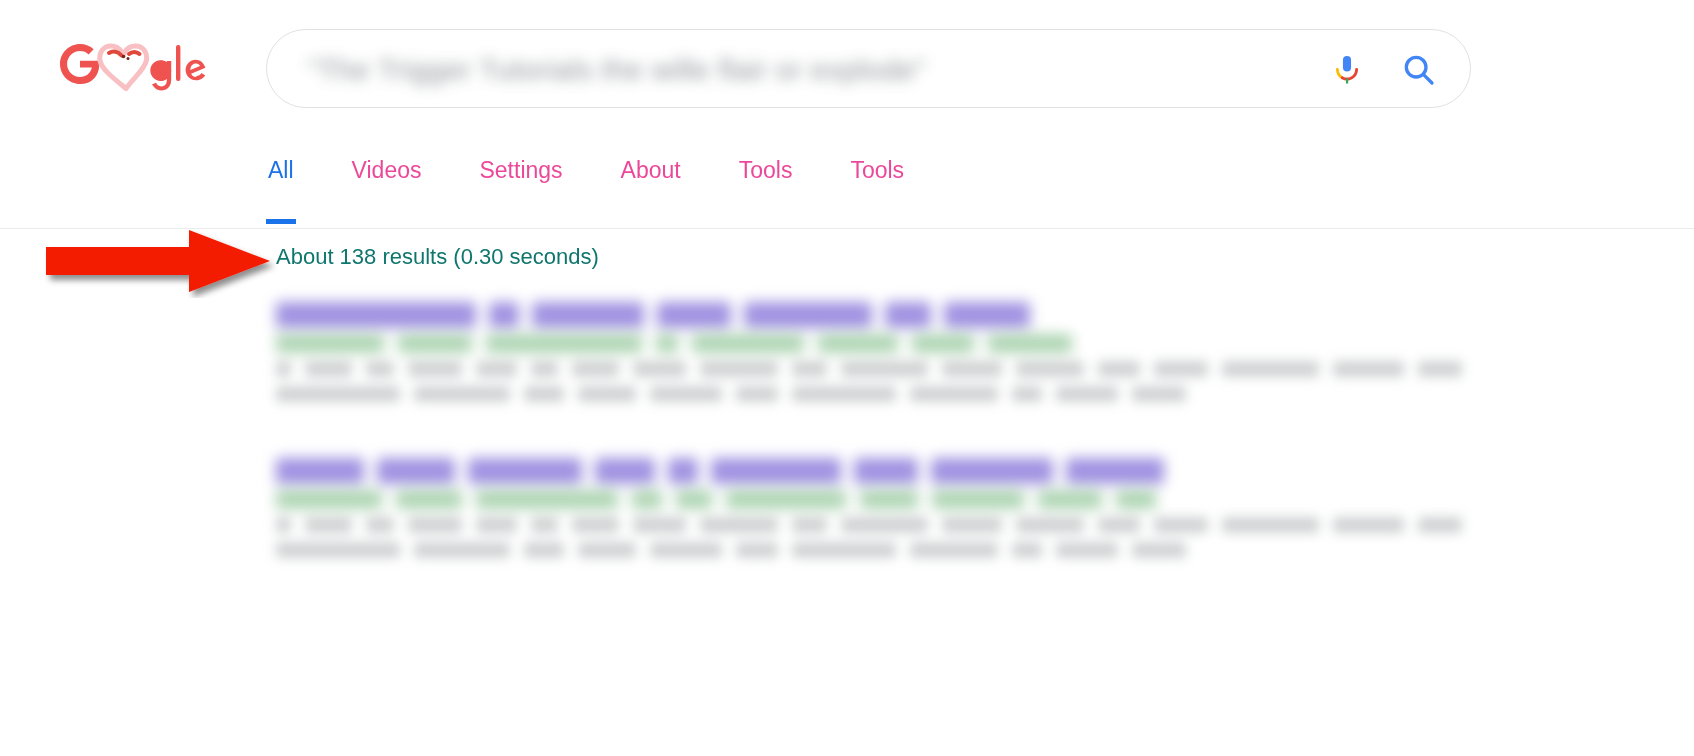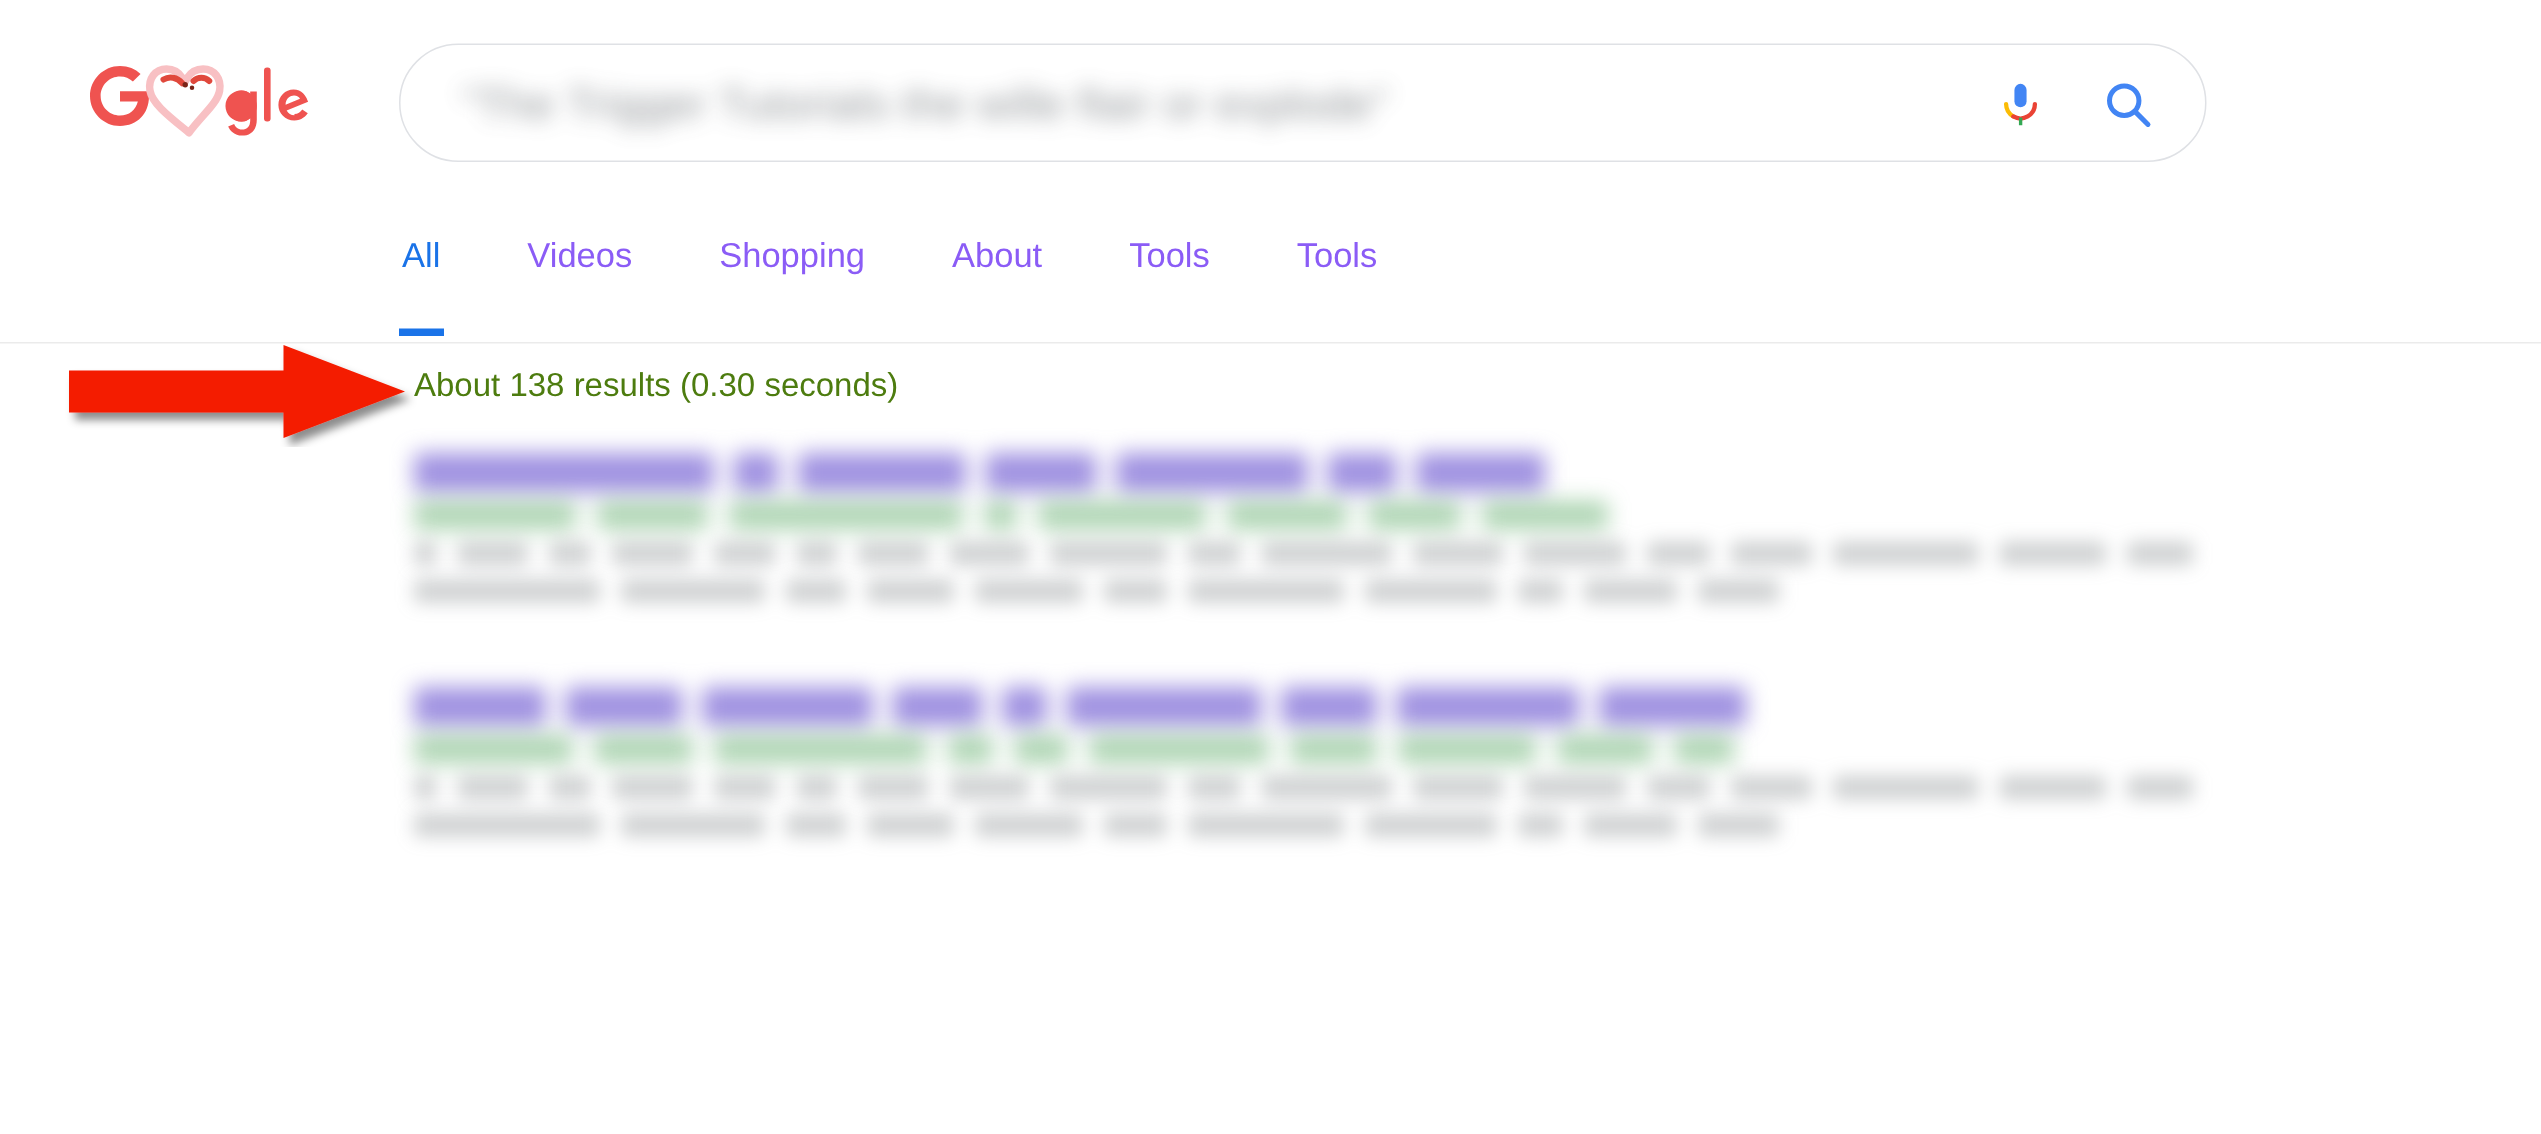--- a/index.html
+++ b/index.html
@@ -95,21 +95,21 @@
   }
   .nav-right {
     position: absolute;
     left: 1245px;
     top: 0;
     display: flex;
     align-items: flex-start;
   }
   .tab {
     font-size: 23px;
-    color: #8b5cf6;
+    color: #ec4899;
     line-height: 28px;
     padding: 8px 0 0 0;
     margin-right: 58px;
     position: relative;
     cursor: pointer;
     white-space: nowrap;
   }
   .nav-right .tab { margin-right: 54px; }
   .tab.active {
     color: #1a73e8;
@@ -132,21 +132,21 @@
     height: 1px;
     background: #ebebeb;
   }
 
   
   .result-stats {
     position: absolute;
     left: 276px;
     top: 243px;
     font-size: 22px;
-    color: #4d7c0f;
+    color: #0f766e;
     line-height: 28px;
     white-space: nowrap;
   }
 
   
   .arrow-annotation {
     position: absolute;
     left: 38px;
     top: 228px;
     width: 240px;
@@ -250,21 +250,21 @@
         <circle cx="10.2" cy="10.2" r="6.2" fill="none" stroke="#4285f4" stroke-width="2.1"></circle>
         <line x1="14.9" y1="14.9" x2="20.2" y2="20.2" stroke="#4285f4" stroke-width="2.1" stroke-linecap="round"></line>
       </svg>
     </div>
   </div>
 
   <div class="nav">
     <div class="nav-left">
       <div class="tab active">All</div>
       <div class="tab">Videos</div>
-      <div class="tab">Shopping</div>
+      <div class="tab">Settings</div>
       <div class="tab">About</div>
       <div class="tab">Tools</div>
       <div class="tab">Tools</div>
     </div>
     <div class="nav-divider"></div>
   </div>
 </div>
 
 <div class="result-stats">About 138 results (0.30 seconds)</div>
 

